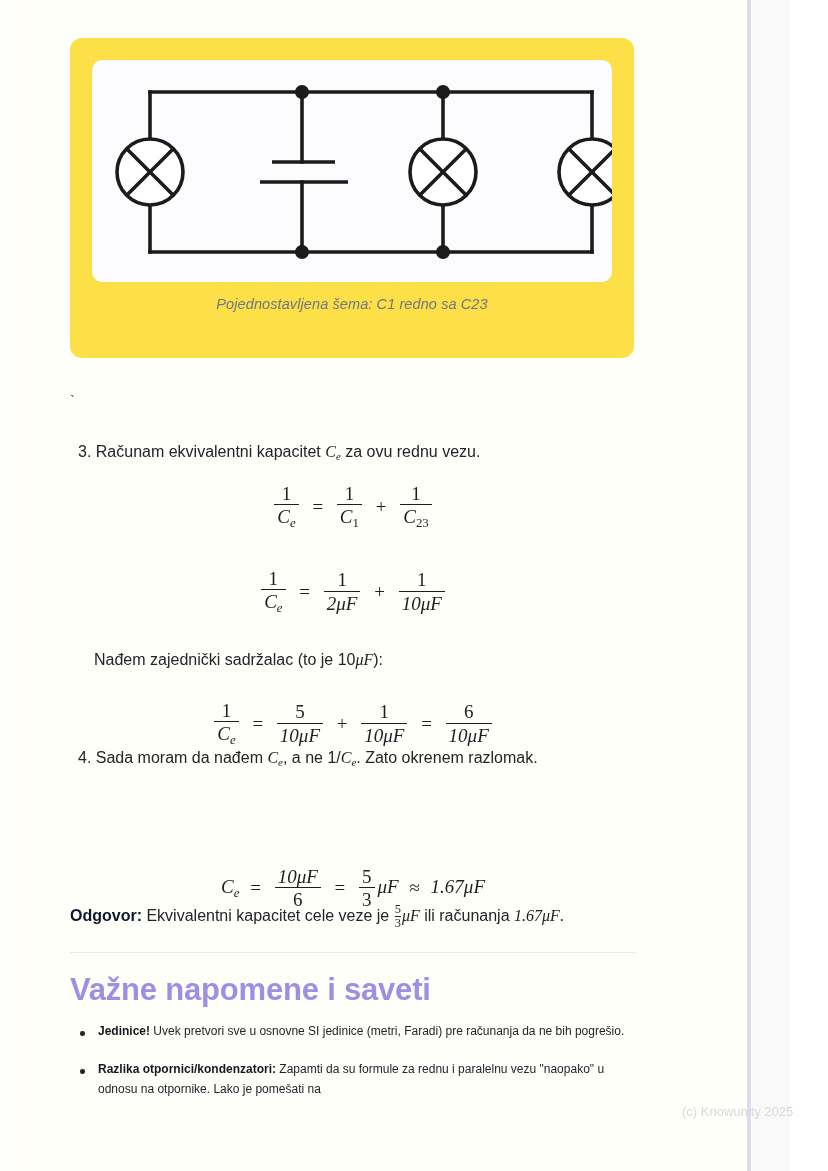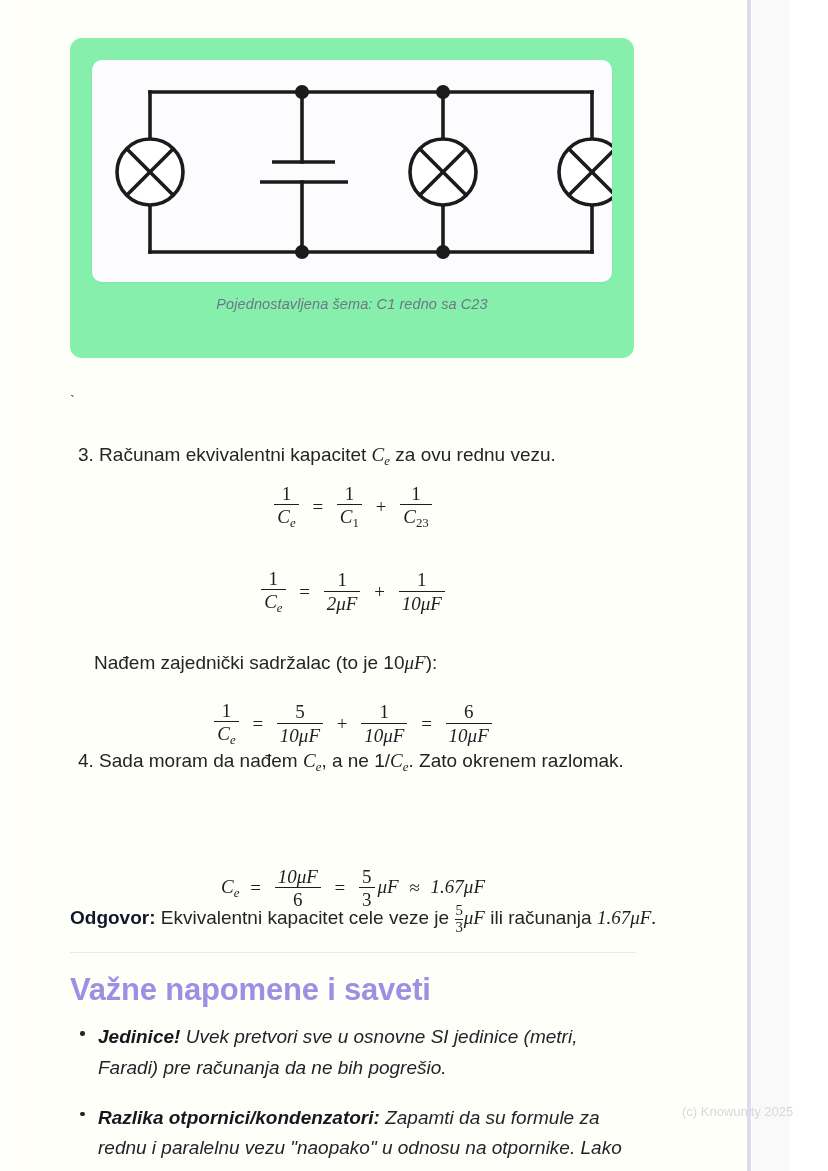--- a/index.html
+++ b/index.html
@@ -40,21 +40,21 @@
     position: absolute;
     left: 0; top: 0; width: 34px; height: 1171px;
     background: linear-gradient(to right, #ffffff 0%, #fffefa 60%, #fffff8 100%);
   }
 
   
   .figure-card {
     position: absolute;
     left: 70px; top: 38px;
     width: 564px; height: 320px;
-    background: #86efac;
+    background: #fde047;
     border-radius: 12px;
     box-sizing: border-box;
   }
   .figure-inner {
     position: absolute;
     left: 22px; top: 22px;
     width: 520px; height: 222px;
     background: #fcfcfe;
     border-radius: 10px;
     box-shadow: 0 1px 3px rgba(90,90,140,0.05);
@@ -81,21 +81,21 @@
     position: absolute;
     left: 70px; top: 392px;
     font-size: 15px;
     color: #3a3a42;
     font-family: "Liberation Sans", sans-serif;
   }
 
   
   .para {
     position: absolute;
-    font-size: 19px;
+    font-size: 16px;
     color: #23242a;
     font-family: "Liberation Sans", sans-serif;
     line-height: 1.55;
     white-space: nowrap;
   }
   .para.step3 { left: 78px; top: 440px; }
   .para.common-denom { left: 94px; top: 648px; }
   .para.step4 { left: 78px; top: 746px; }
   .para.answer { left: 70px; top: 903px; }
   .answer b { font-weight: bold; color: #0f172a; }
@@ -193,25 +193,24 @@
     left: 70px; top: 1022px;
     width: 570px;
     margin: 0;
     padding: 0;
     list-style: none;
   }
   .tips li {
     position: relative;
     padding-left: 28px;
     margin-bottom: 19px;
-    font-size: 19px;
+    font-size: 12px;
     line-height: 1.62;
     color: #23242a;
     font-family: "Liberation Sans", sans-serif;
-    font-style: italic;
   }
   .tips li .bullet-dot {
     position: absolute;
     left: 10px; top: 9px;
     width: 4.5px; height: 4.5px;
     border-radius: 50%;
     background: #23242a;
   }
   .tips li .tip-lead {
     font-weight: bold;

